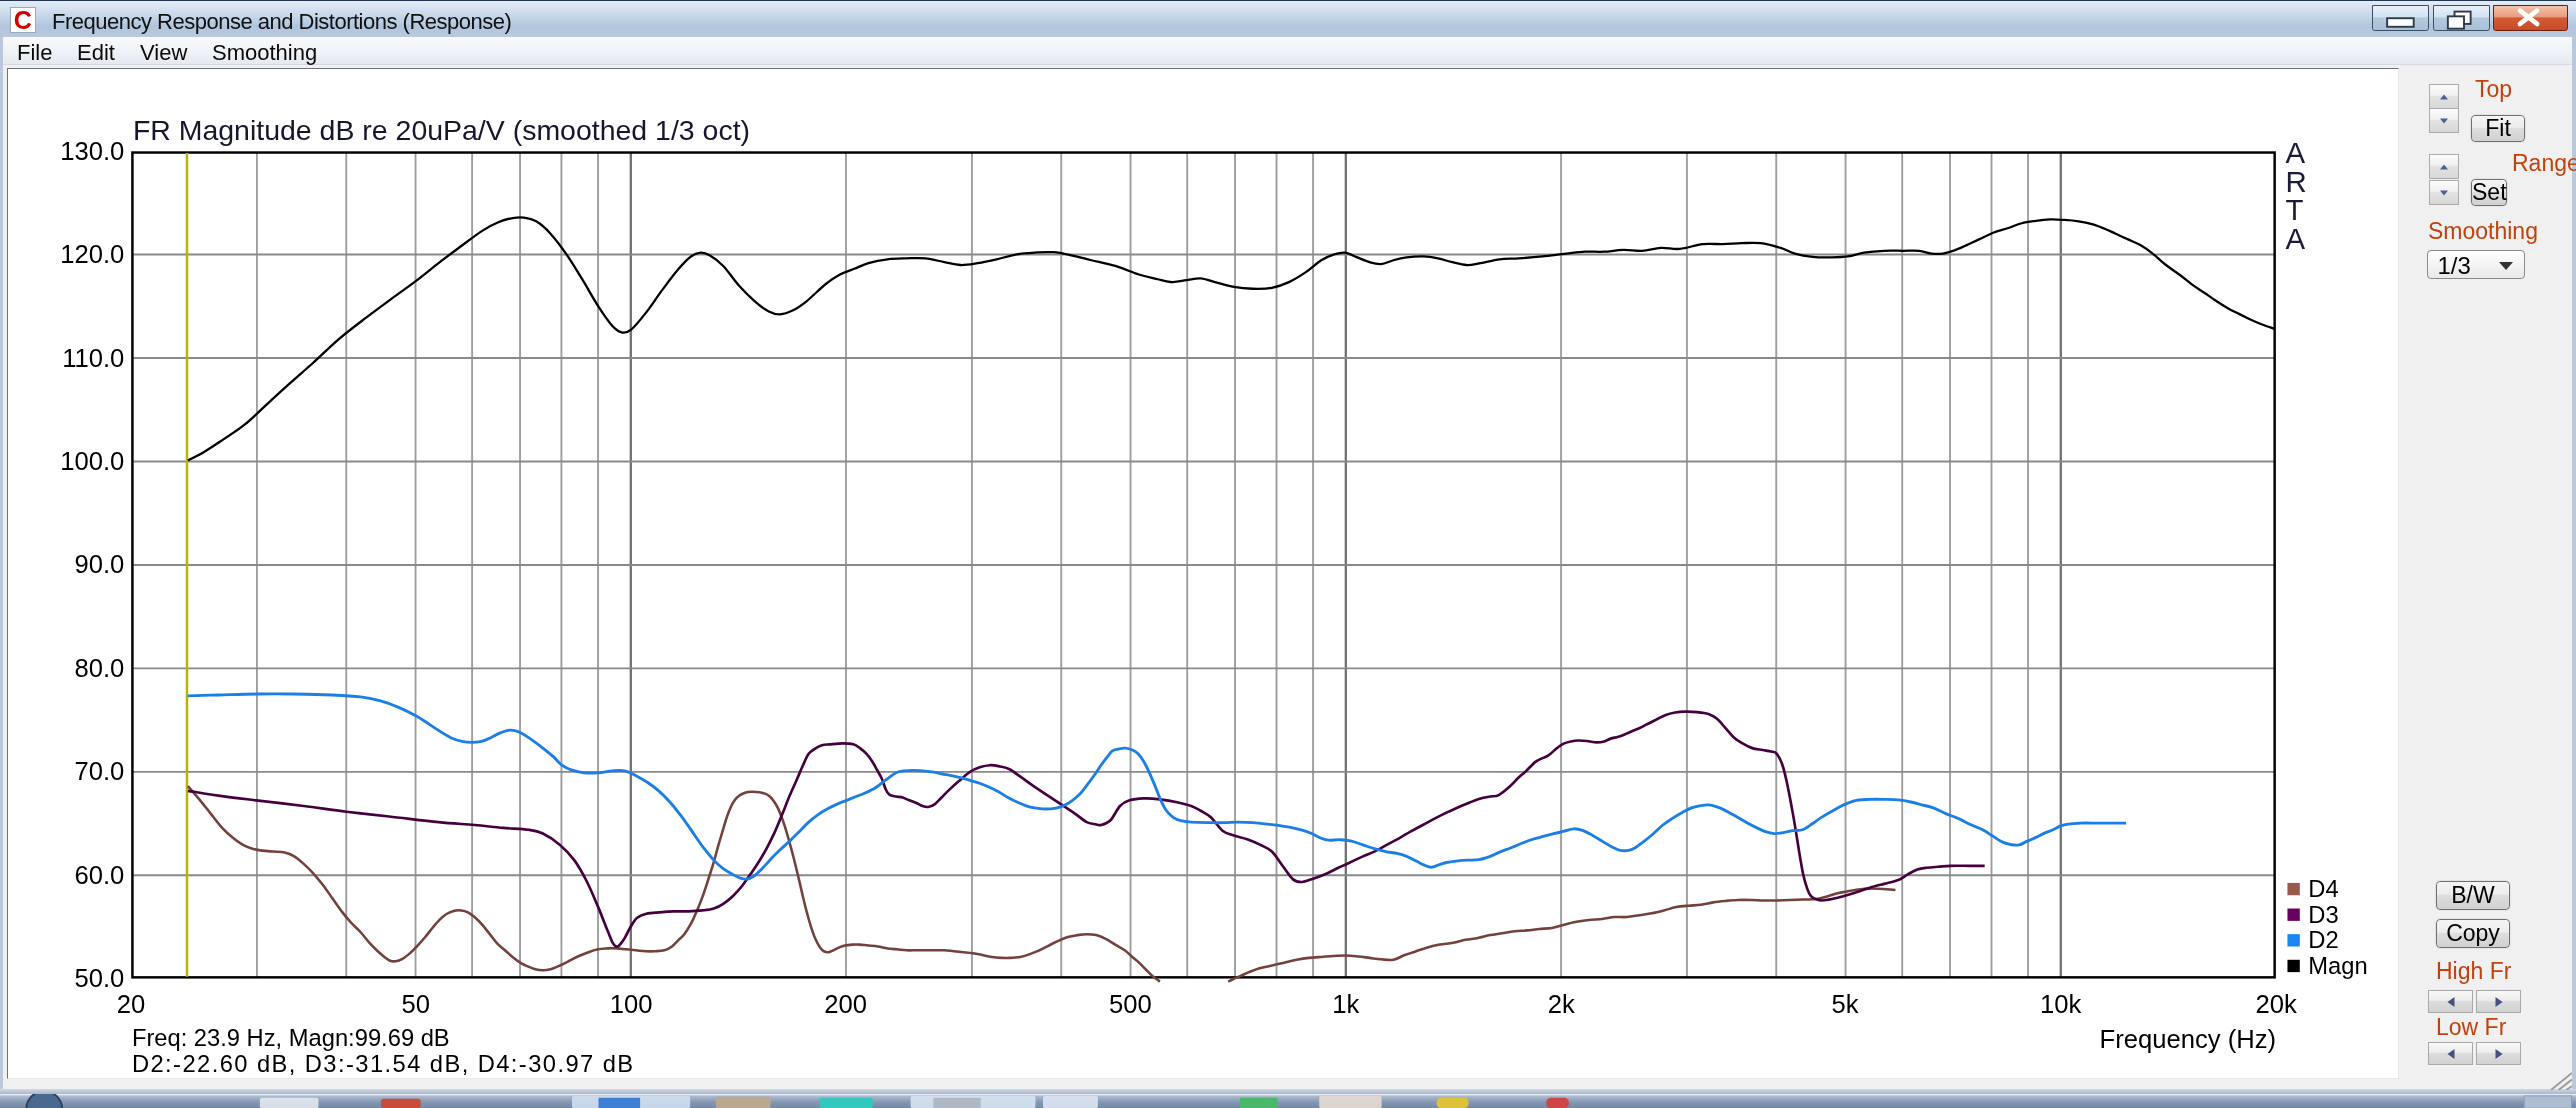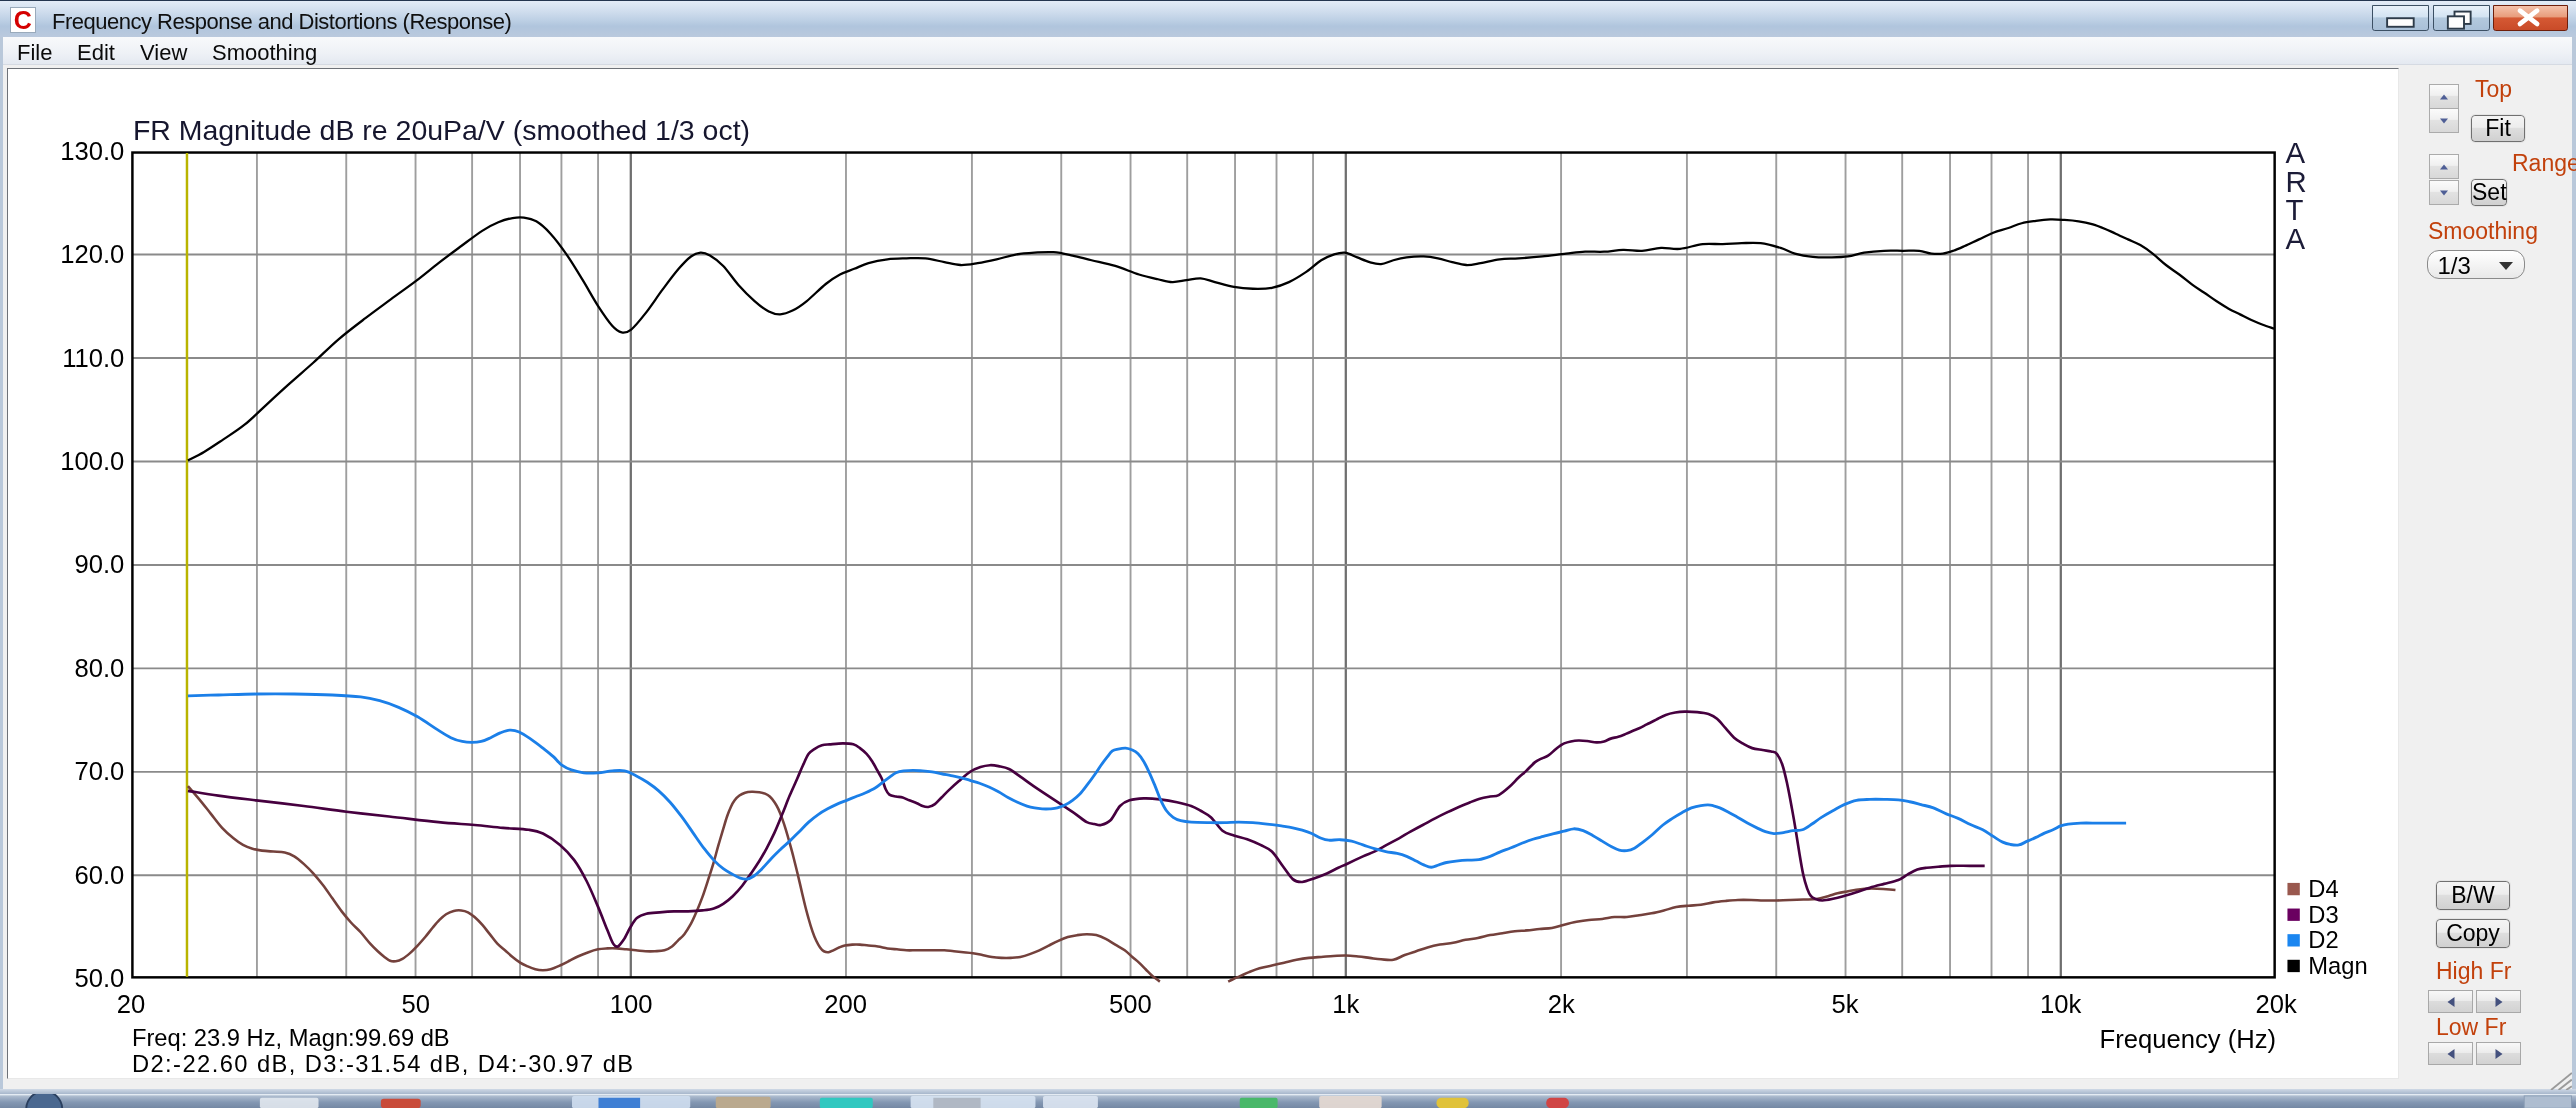--- a/index.html
+++ b/index.html
@@ -29,21 +29,21 @@
 #overlay { position:absolute; left:0; top:0; width:2576px; height:1109px; }
 
 .spinner { position:absolute; width:30px; height:25px; background:linear-gradient(180deg,#fbfbfb,#f0f0f0 45%,#e2e2e2 50%,#d8d8d8); border:0.9px solid #ababab; }
 .spinner .tri { position:absolute; left:50%; top:50%; transform:translate(-50%,-50%); width:0; height:0; }
 .up .tri { border-left:4.7px solid transparent; border-right:4.7px solid transparent; border-bottom:5.7px solid #4f5f96; }
 .dn .tri { border-left:4.7px solid transparent; border-right:4.7px solid transparent; border-top:5.7px solid #4f5f96; }
 .w7btn { position:absolute; border:0.9px solid #707070; border-radius:3.8px; outline:0.9px solid #e4e4e4;
   background:linear-gradient(180deg,#f4f4f4 0%,#ededed 45%,#dedede 50%,#d0d0d0 100%);
   font-size:23px; color:#000; text-align:center; font-family:"Liberation Sans",sans-serif; }
 .plabel { position:absolute; font-size:23px; color:#c2410c; }
-#combo { position:absolute; left:2427px; top:250px; width:98px; height:29px; border:0.9px solid #8a8a8a; border-radius:12px;
+#combo { position:absolute; left:2427px; top:250px; width:98px; height:29px; border:0.9px solid #8a8a8a; border-radius:4px;
   background:linear-gradient(180deg,#ffffff 0%,#f4f4f4 50%,#e8e8e8 100%); font-size:24px; color:#000; }
 #combo .ctext { position:absolute; left:9.5px; top:0.9px; }
 #combo .ctri { position:absolute; right:11.4px; top:11.4px; width:0; height:0; border-left:7.6px solid transparent; border-right:7.6px solid transparent; border-top:8.5px solid #333; }
 .arrbtn { position:absolute; width:45px; height:23px; background:linear-gradient(180deg,#f8f8f8,#ececec 45%,#dcdcdc 50%,#d2d2d2); border:0.9px solid #a8a8a8; }
 .arrbtn .tl { position:absolute; left:50%; top:50%; transform:translate(-50%,-50%); width:0; height:0;
   border-top:5.7px solid transparent; border-bottom:5.7px solid transparent; border-right:7.6px solid #44517e; }
 .arrbtn .tr { position:absolute; left:50%; top:50%; transform:translate(-50%,-50%); width:0; height:0;
   border-top:5.7px solid transparent; border-bottom:5.7px solid transparent; border-left:7.6px solid #44517e; }
 #grip { position:absolute; left:2549px; top:1071px; width:23px; height:19px; }
 </style>

